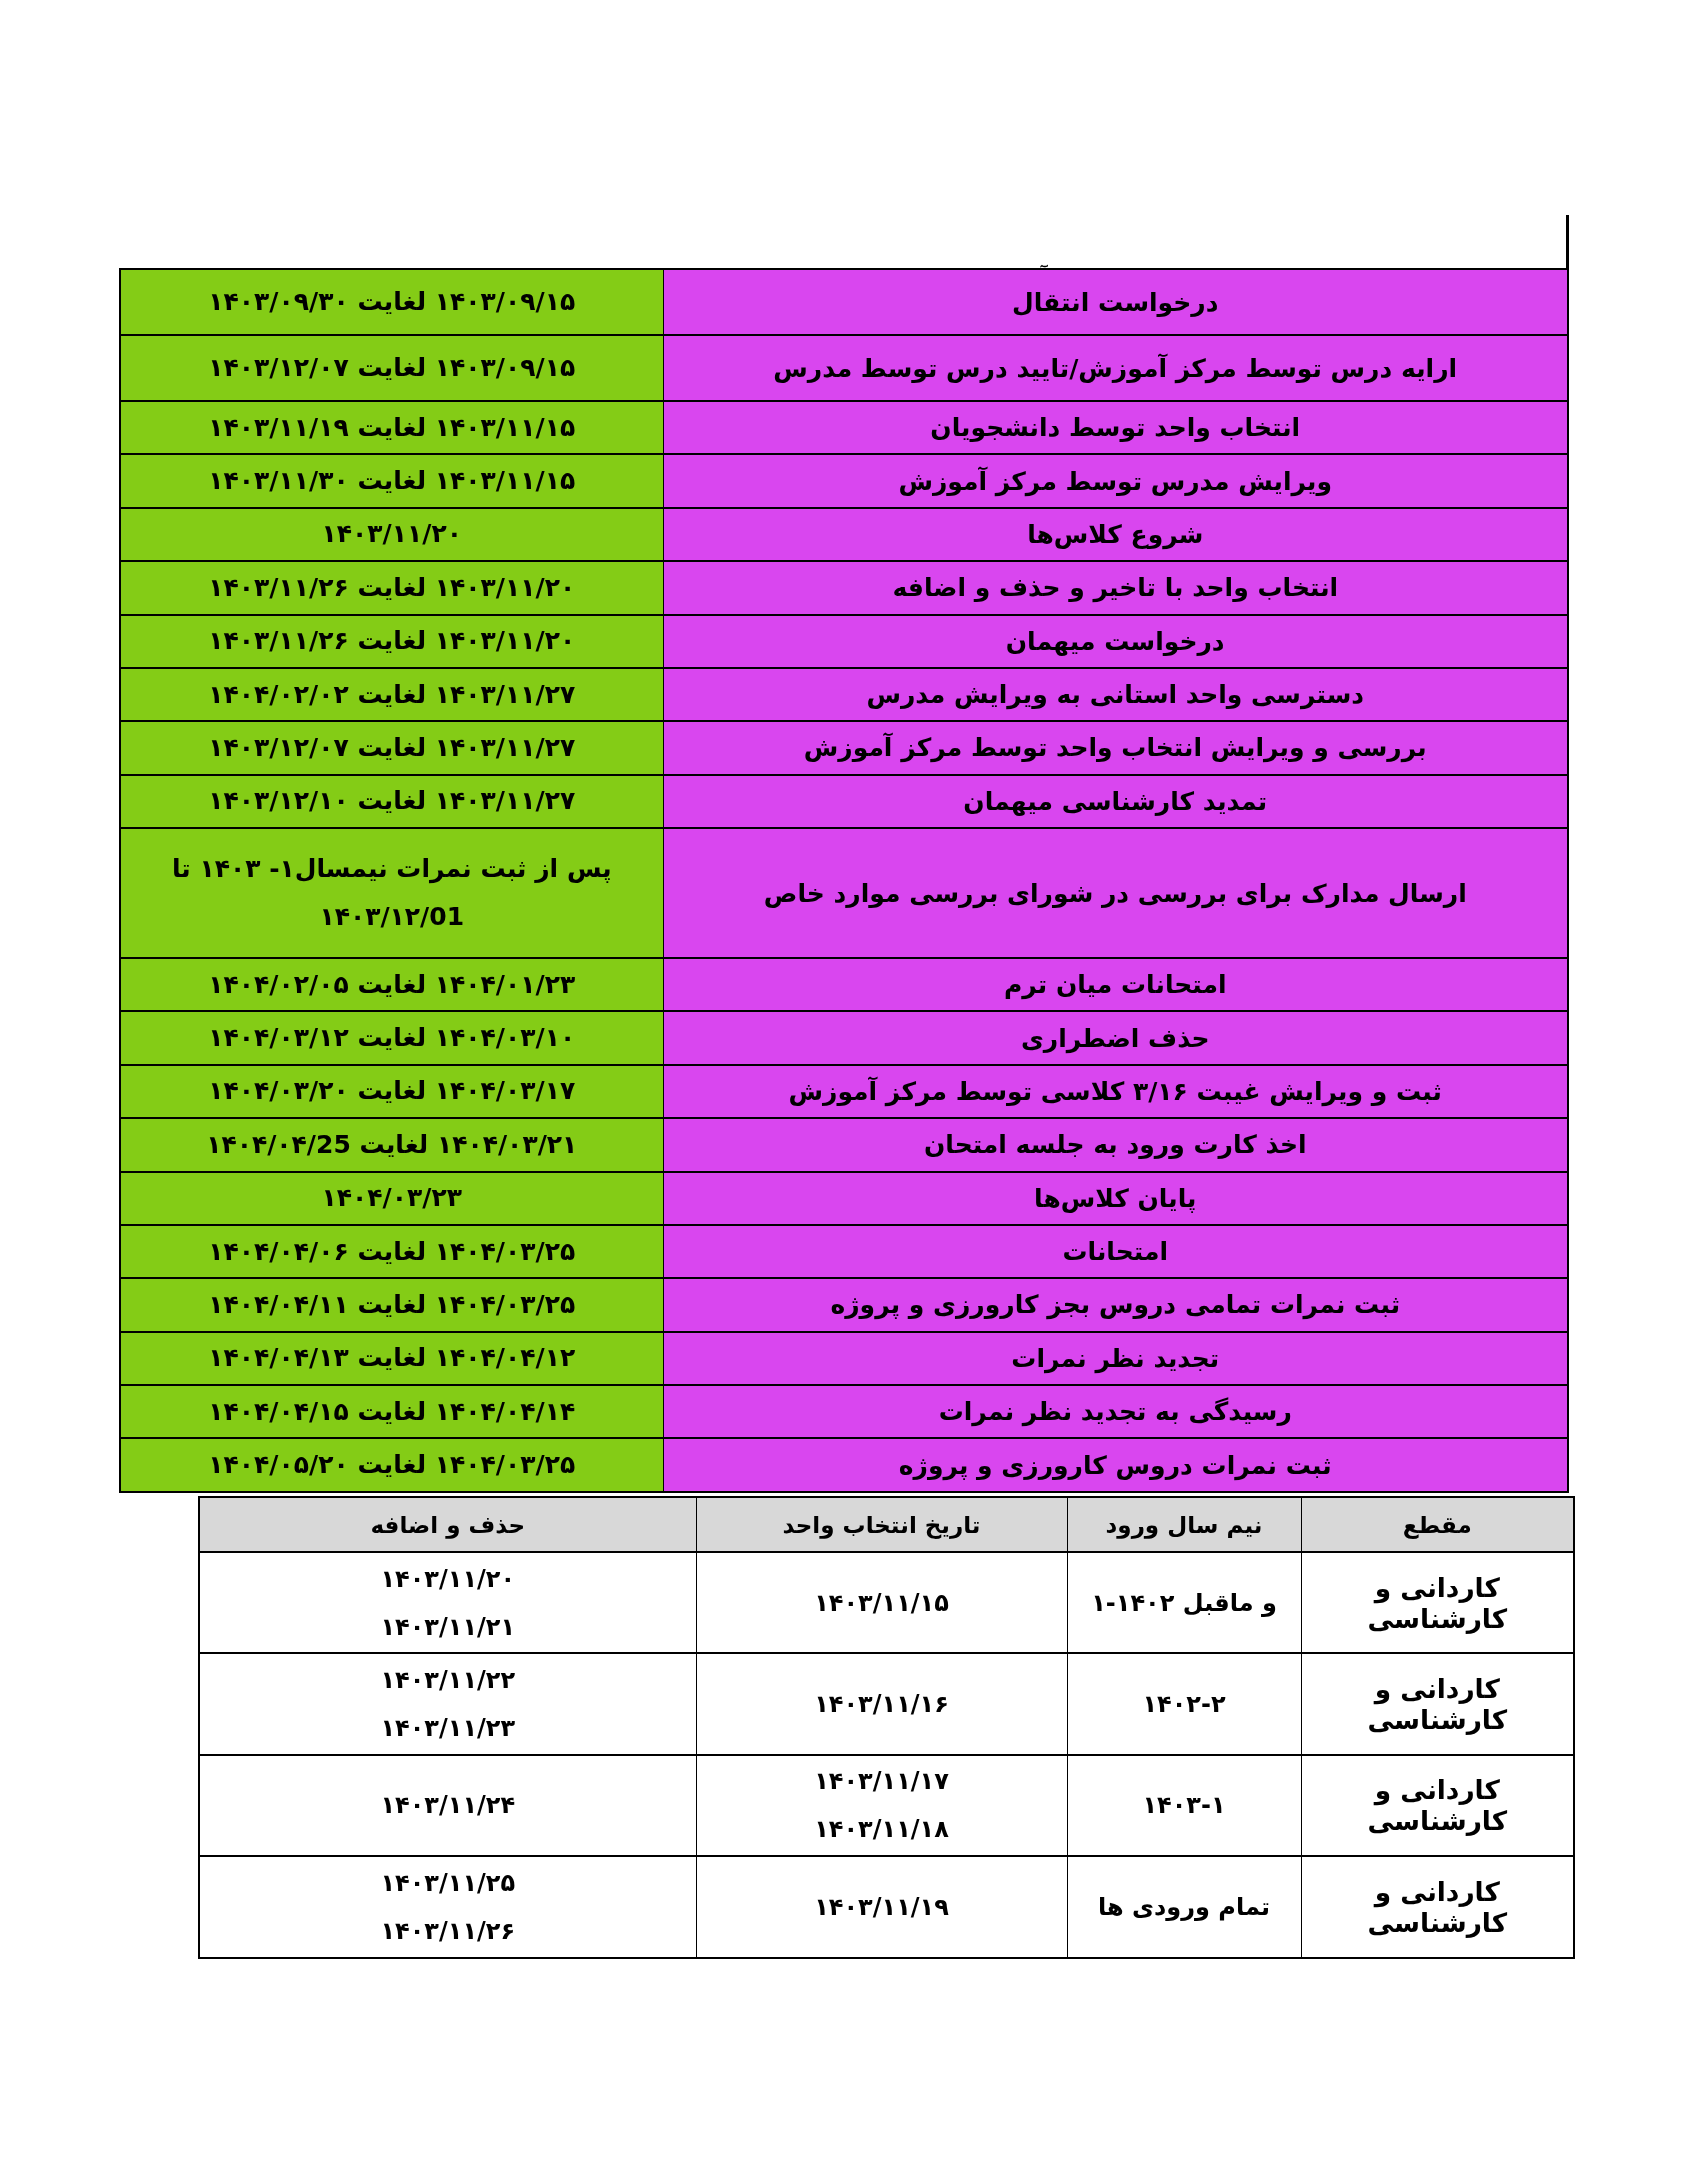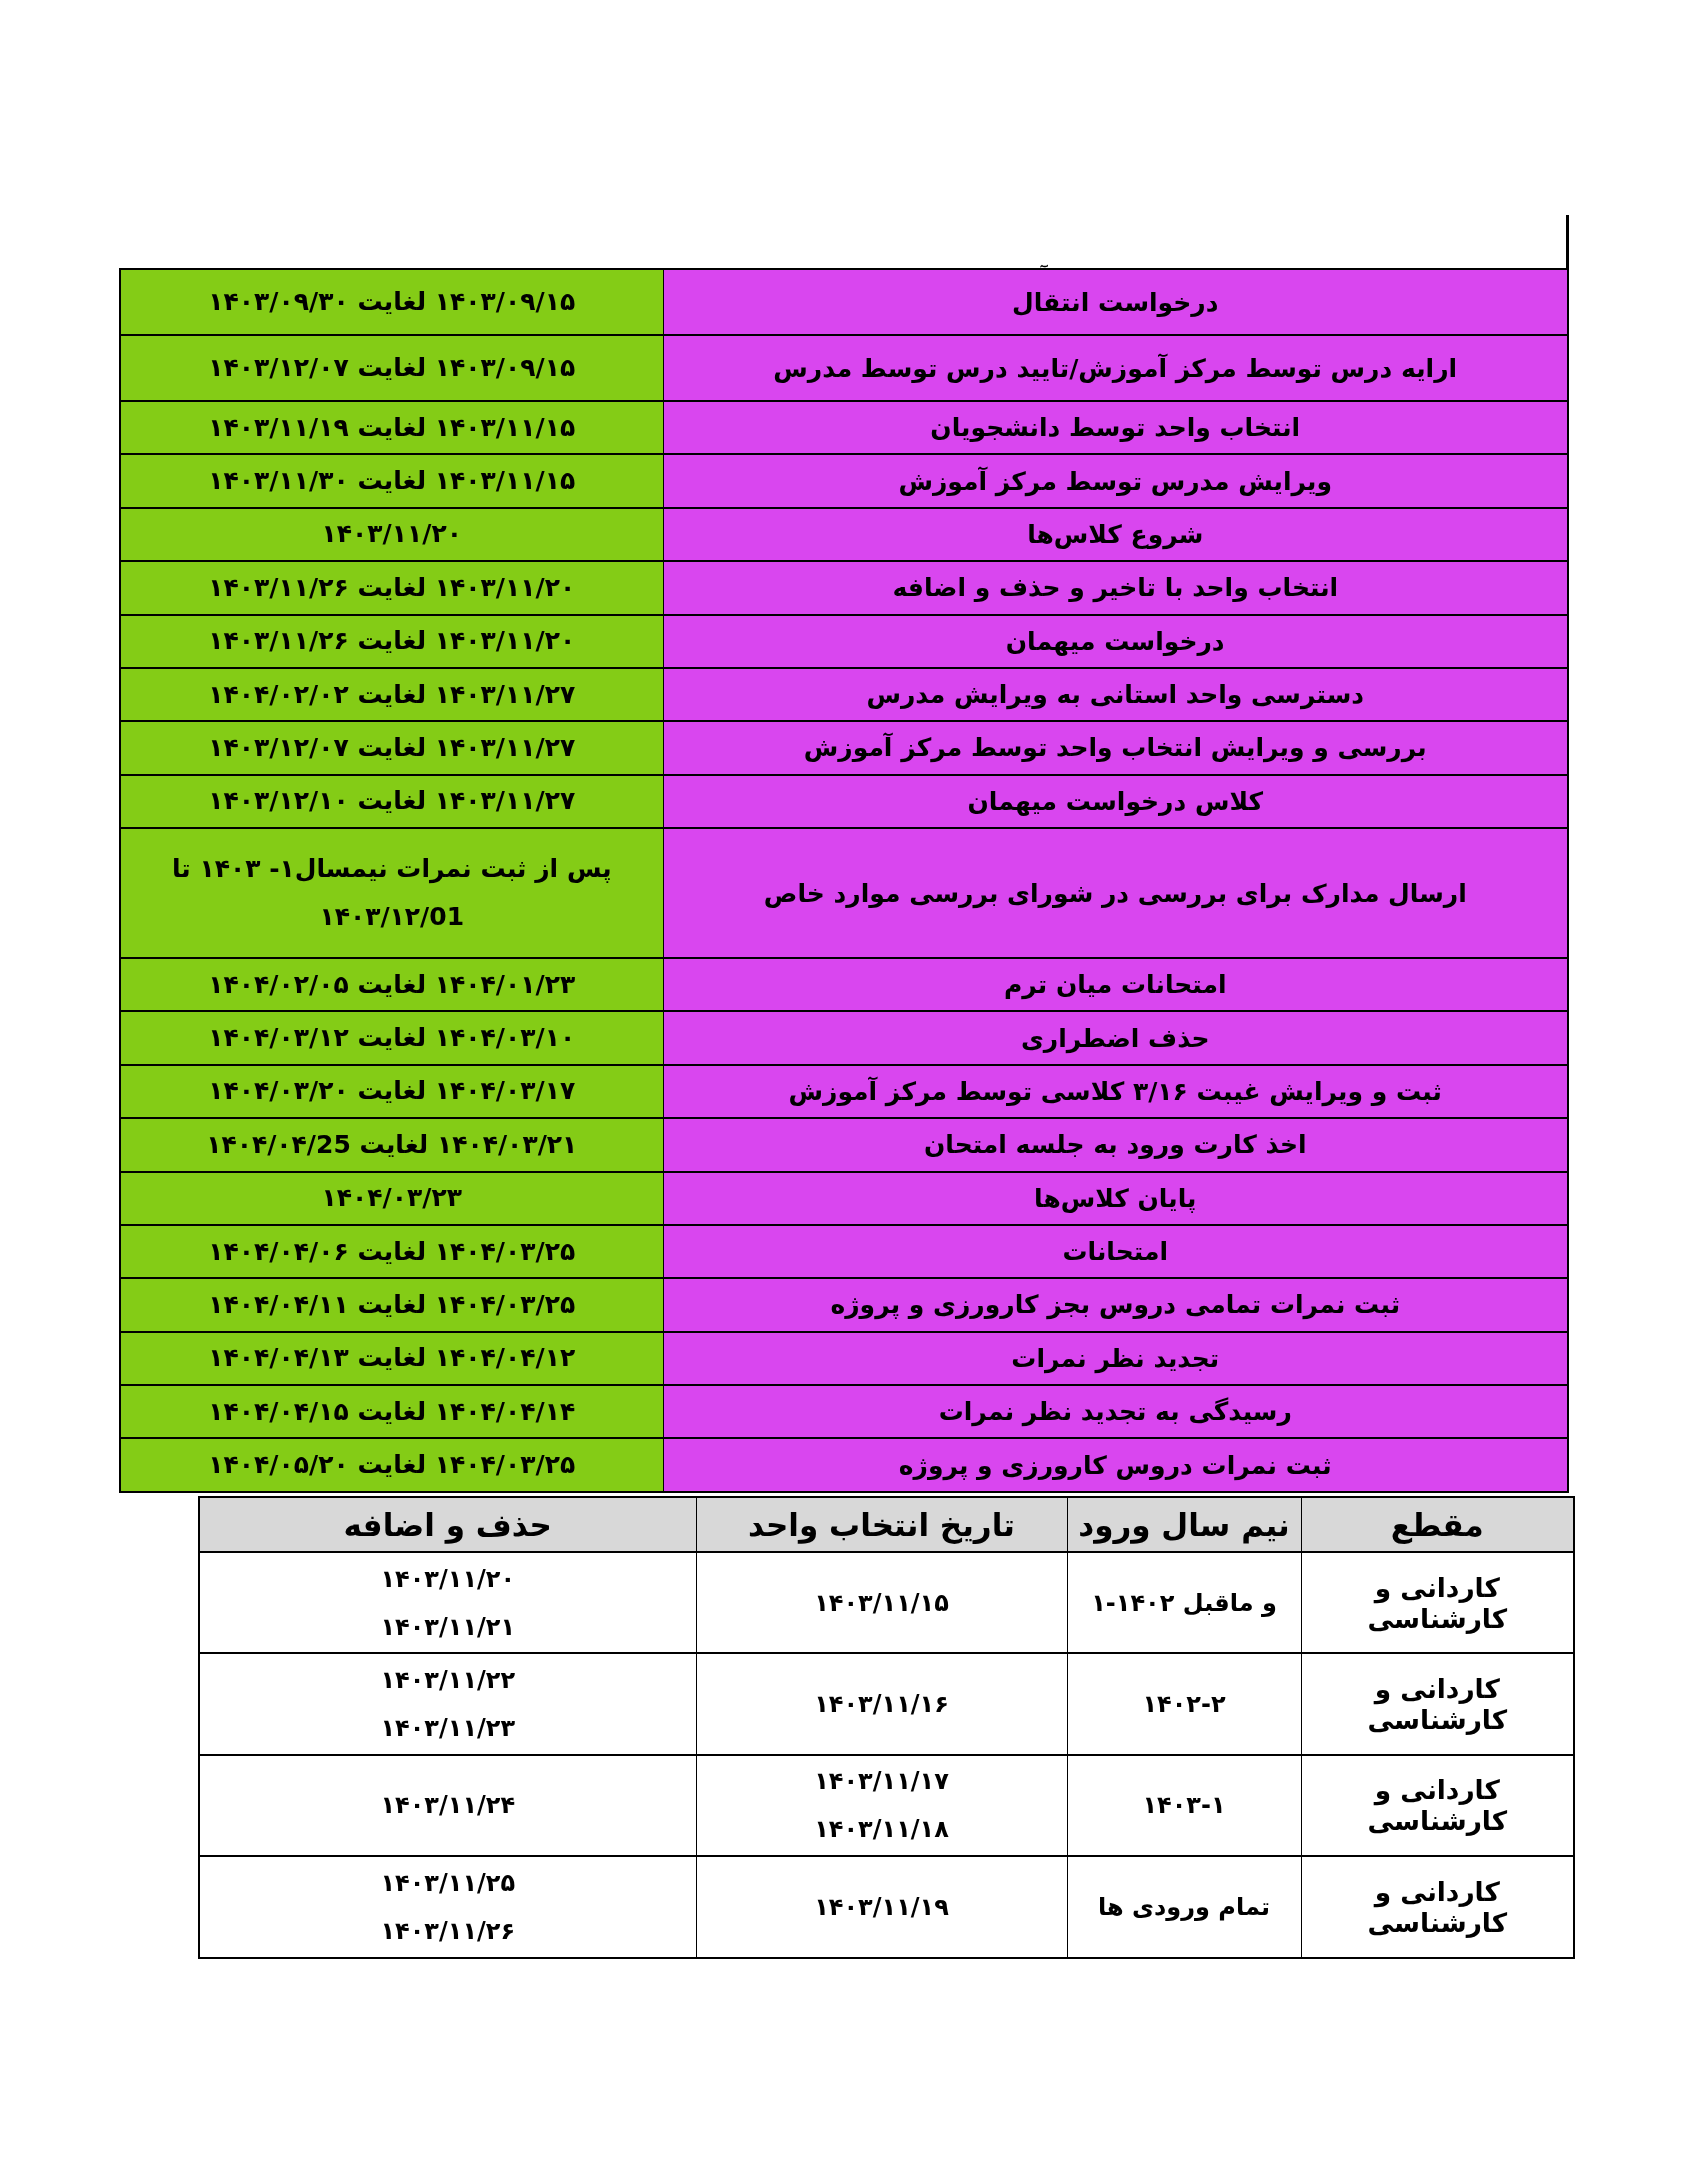--- a/index.html
+++ b/index.html
@@ -52,21 +52,21 @@
   }
   #registration th, #registration td {
     border: 1.7px solid #000;
     border-top-width: 2.6px; border-bottom-width: 2.6px;
     padding: 1.7px 8.5px;
     vertical-align: middle;
     text-align: center;
   }
   #registration tr.head { height: 55px; }
   #registration tr.data { height: 101px; }
-  #registration th { background: #d8d8d8; font-size: 31px; }
+  #registration th { background: #d8d8d8; font-size: 23px; }
   #registration td { background: #ffffff; font-size: 24px; }
   #registration td.level { font-size: 26.4px; border-radius: 31px; }
 
   .ln { line-height: 48px; }
   .ln:empty { display: none; }
   .entry .txt:empty, .entry .num:empty { display: none; }
   .entry .num { unicode-bidi: embed; margin-top: 40px; }
 </style>
 </head>
 <body>
@@ -130,21 +130,21 @@
             <div class="ln">۱۴۰۳/۱۱/۲۷ لغایت ۱۴۰۴/۰۲/۰۲</div>
           </td>
         </tr>
       <tr>
           <td class="act">بررسی و ویرایش انتخاب واحد توسط مرکز آموزش</td>
           <td class="date">
             <div class="ln">۱۴۰۳/۱۱/۲۷ لغایت ۱۴۰۳/۱۲/۰۷</div>
           </td>
         </tr>
       <tr>
-          <td class="act">کلاس درخواست میهمان</td>
+          <td class="act">تمدید کارشناسی میهمان</td>
           <td class="date">
             <div class="ln">۱۴۰۳/۱۱/۲۷ لغایت ۱۴۰۳/۱۲/۱۰</div>
           </td>
         </tr>
       <tr class="tall">
           <td class="act">ارسال مدارک برای بررسی در شورای بررسی موارد خاص</td>
           <td class="date">
             <div class="ln">پس از ثبت نمرات نیمسال۱- ۱۴۰۳ تا</div>
             <div class="ln">۱۴۰۳/۱۲/01</div>
           </td>

